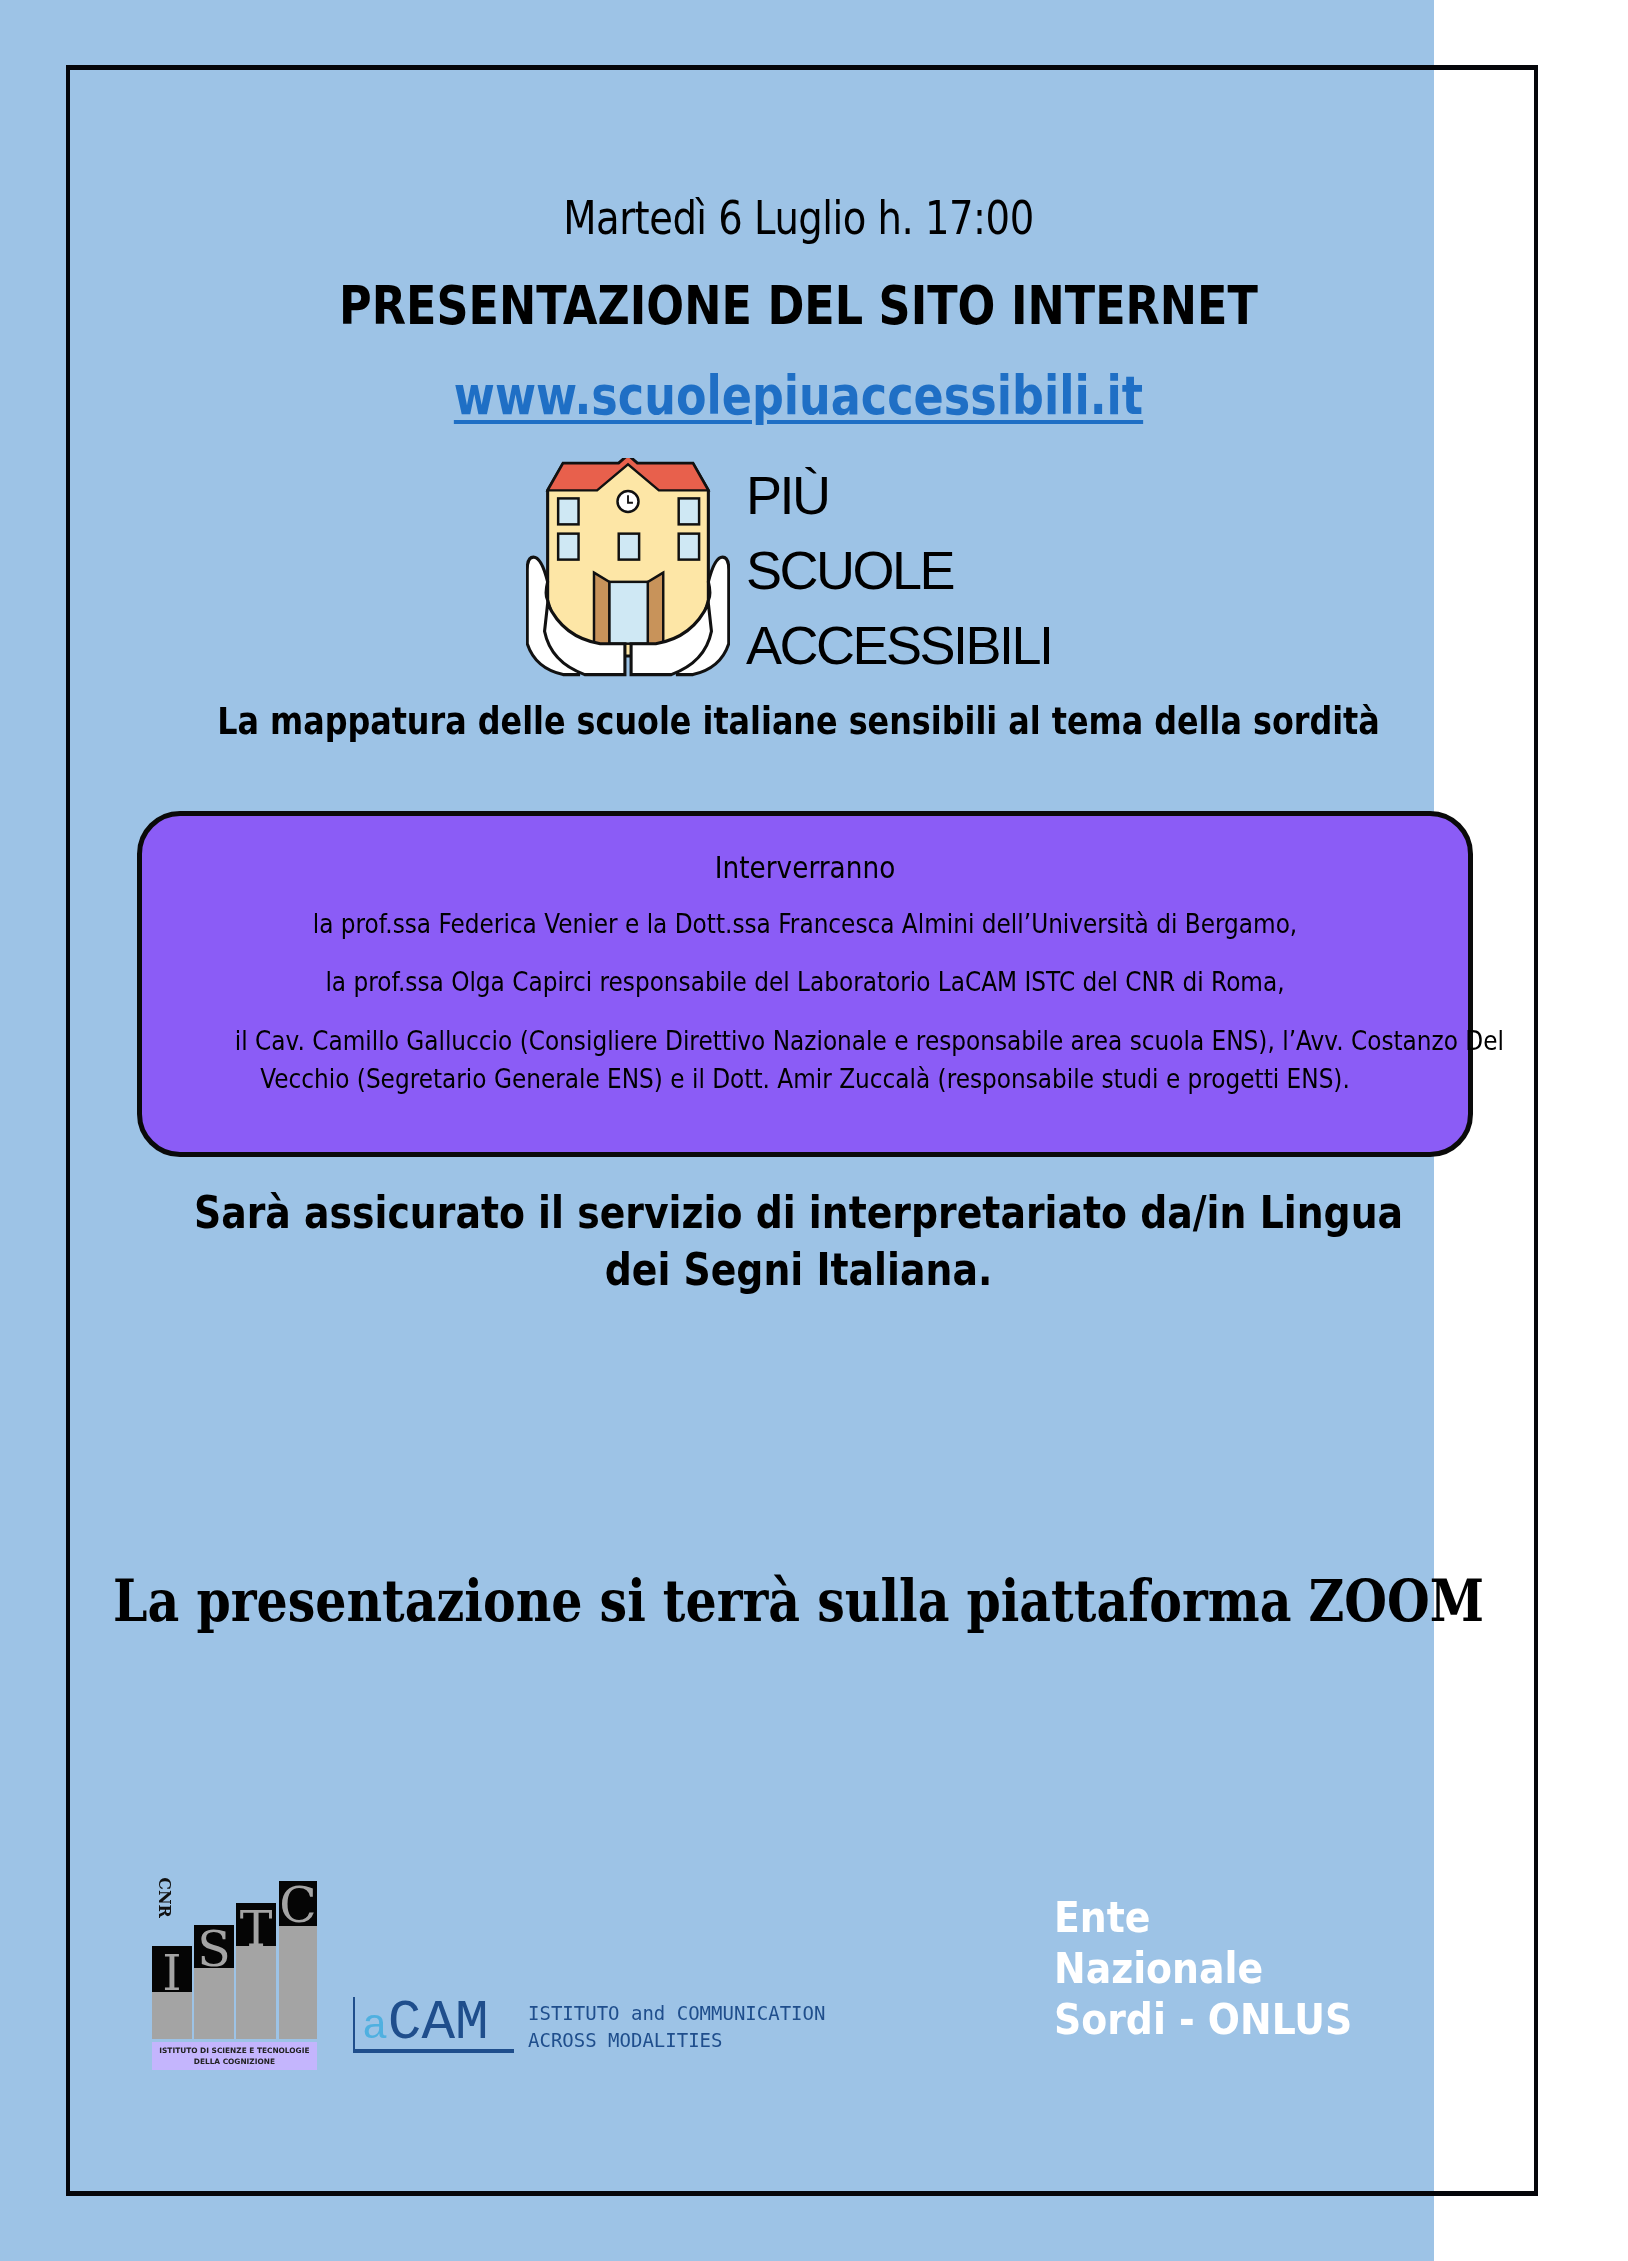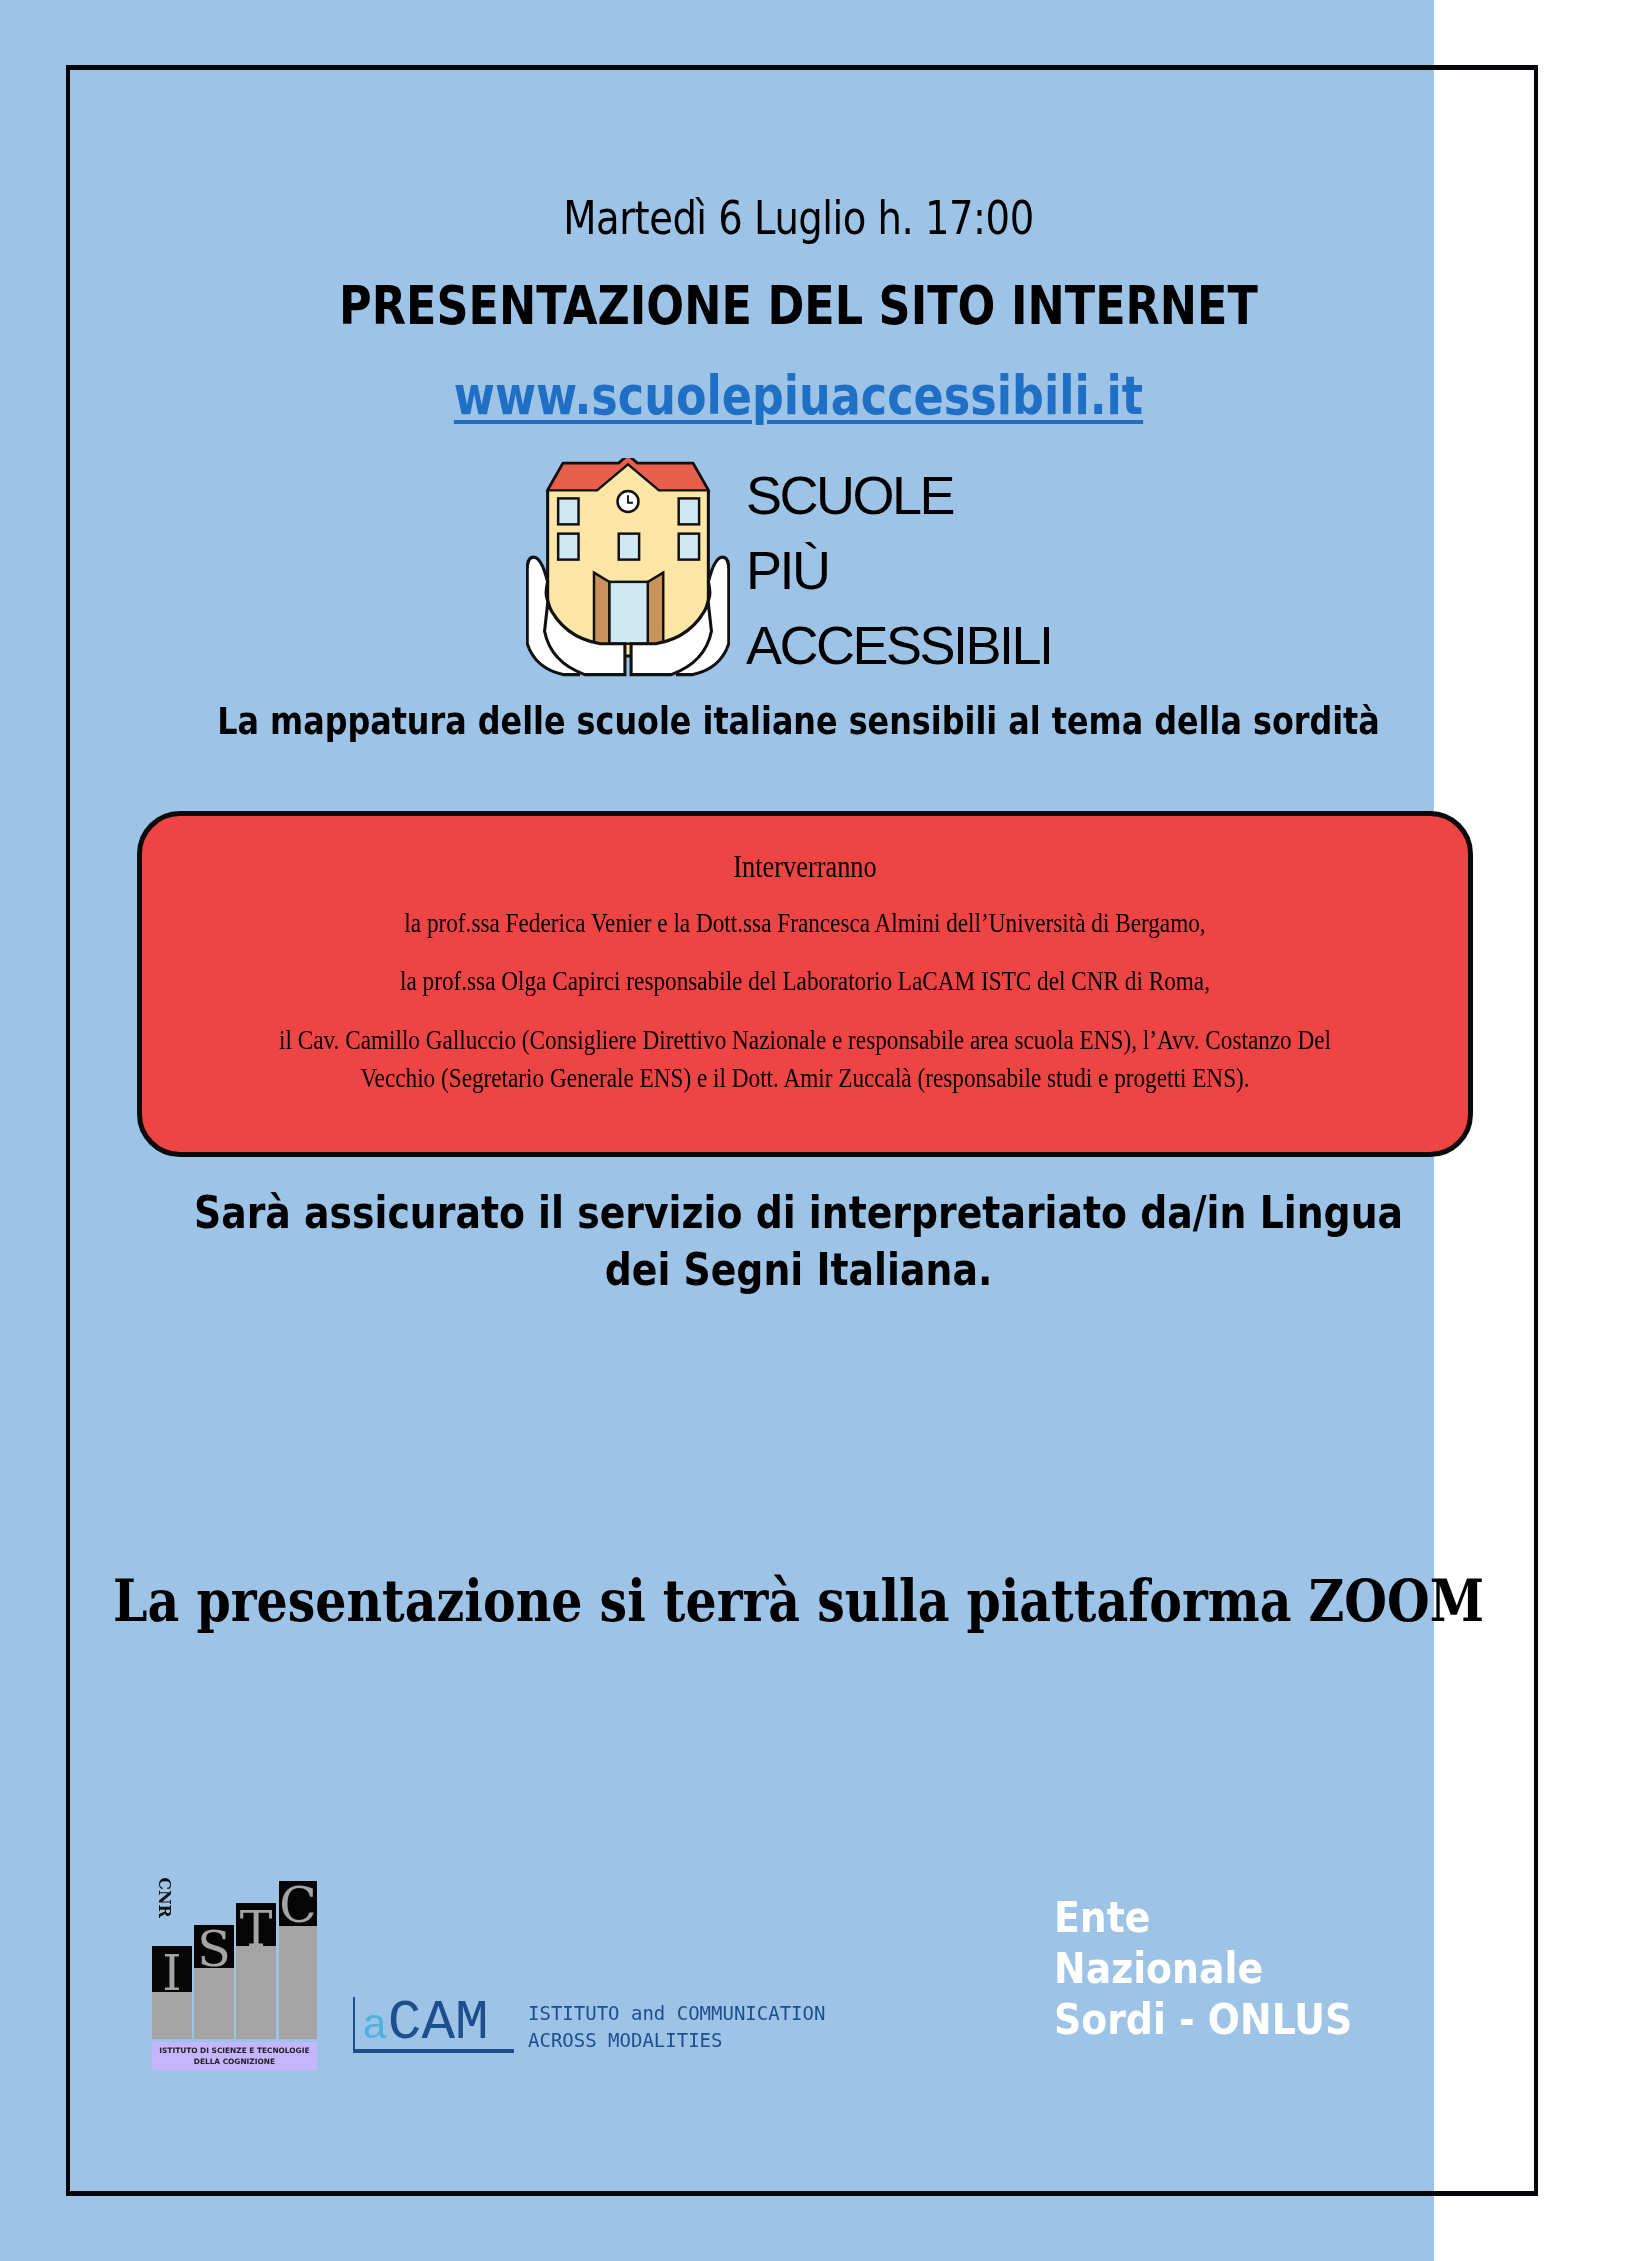--- a/index.html
+++ b/index.html
@@ -6,21 +6,21 @@
   body { width:1629px; height:2261px; background:#ffffff; position:relative; overflow:hidden; font-family:"DejaVu Sans", sans-serif; }
   .page { position:absolute; left:0; top:0; width:1434px; height:2261px; background:#9dc3e6; }
   .frame { position:absolute; left:66px; top:65px; width:1472px; height:2131px; border:4.3px solid #05060a; border-top-width:5.6px; border-bottom-width:5.6px; box-sizing:border-box; }
   .center { position:absolute; left:0; width:1597px; text-align:center; color:#000; }
   .date { top:190px; font-size:47px; font-family:"DejaVu Sans", sans-serif; transform:scaleX(0.82); transform-origin:center; letter-spacing:-0.6px; }
   .title { top:275px; font-size:53px; font-weight:bold; transform:scaleX(0.84); }
   .url { top:365px; font-size:53px; font-weight:bold; color:#1f6fc5; text-decoration:underline; text-decoration-thickness:3.7px; text-underline-offset:6.2px; transform:scaleX(0.84); }
   .logo { position:absolute; left:526px; top:458px; width:556px; height:223px; }
   .logo-text { position:absolute; left:220px; top:0; font-family:"Liberation Sans", sans-serif; font-size:54px; line-height:75px; color:#000; letter-spacing:-2.5px; }
   .subtitle { top:700px; font-size:37px; font-weight:bold; transform:scaleX(0.86); }
-  .box { position:absolute; left:137px; top:811px; width:1336px; height:346px; background:#ef4444; border:5px solid #0a0a0a; border-radius:43px; box-sizing:border-box; text-align:center; color:#000;font-family:Liberation Serif, serif; }
+  .box { position:absolute; left:137px; top:811px; width:1336px; height:346px; background:#8b5cf6; border:5px solid #0a0a0a; border-radius:43px; box-sizing:border-box; text-align:center; color:#000; }
   .box .head { position:absolute; left:0; right:0; top:33px; font-size:31px; transform:scaleX(0.85); }
   .box .l { position:absolute; left:0; right:0; font-size:27px; transform:scaleX(0.86); white-space:nowrap; }
   .interp { top:1184px; font-size:45px; font-weight:bold; line-height:57px; transform:scaleX(0.84); }
   .zoom { top:1567px; font-size:57px; font-weight:bold; font-family:"DejaVu Serif", serif; transform:scaleX(0.86); }
   .istc { position:absolute; left:150px; top:1869px; width:189px; height:201px; }
   .lacam { position:absolute; left:349px; top:1997px; }
   .ens { position:absolute; left:863px; top:1889px; width:173px; height:179px; }
   .ens-text { position:absolute; left:1054px; top:1892px; color:#fff; font-weight:bold; font-size:42px; line-height:51px; transform:scaleX(0.9); transform-origin:left; }
 </style>
 </head>
@@ -48,22 +48,22 @@
       <path d="M110 185 L135 200 L135 320 L110 300 Z" fill="#c8935a" stroke="#111" stroke-width="4"></path>
       <path d="M222 185 L197 200 L197 320 L222 300 Z" fill="#c8935a" stroke="#111" stroke-width="4"></path>
       <rect x="135" y="200" width="62" height="100" fill="#cfe8f4" stroke="#111" stroke-width="4"></rect>
 
       <path d="M12 160 Q2 160 2 180 L2 300 Q15 340 60 350 L85 350 L85 320 Q65 300 50 280 L35 230 Q30 220 35 200 Q25 160 12 160 Z" fill="#fff" stroke="#111" stroke-width="5"></path>
       <path d="M35 235 Q60 290 120 300 L160 300 L160 350 L95 350 Q40 330 30 280 Z" fill="#fff" stroke="#111" stroke-width="5"></path>
       <path d="M318 160 Q328 160 328 180 L328 300 Q315 340 270 350 L245 350 L245 320 Q265 300 280 280 L295 230 Q300 220 295 200 Q305 160 318 160 Z" fill="#fff" stroke="#111" stroke-width="5"></path>
       <path d="M295 235 Q270 290 210 300 L170 300 L170 350 L235 350 Q290 330 300 280 Z" fill="#fff" stroke="#111" stroke-width="5"></path>
     </svg>
     <div class="logo-text">
+      <div>PIÙ</div>
       <div>SCUOLE</div>
-      <div>PIÙ</div>
       <div>ACCESSIBILI</div>
     </div>
   </div>
 
   <div class="center subtitle">La mappatura delle scuole italiane sensibili al tema della sordità</div>
 
   <div class="box">
     <div class="head">Interverranno</div>
     <div class="l" style="top:92px">la prof.ssa Federica Venier e la Dott.ssa Francesca Almini dell’Università di Bergamo,</div>
     <div class="l" style="top:150px">la prof.ssa Olga Capirci responsabile del Laboratorio LaCAM ISTC del CNR di Roma,</div>

